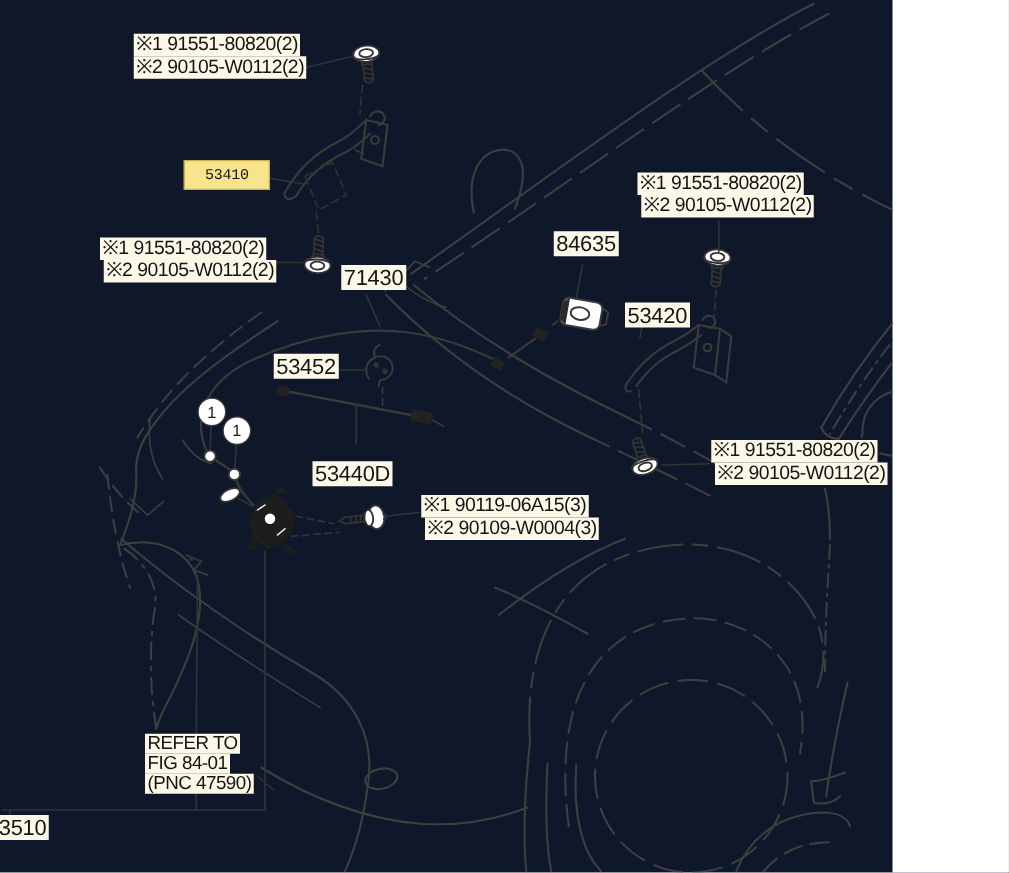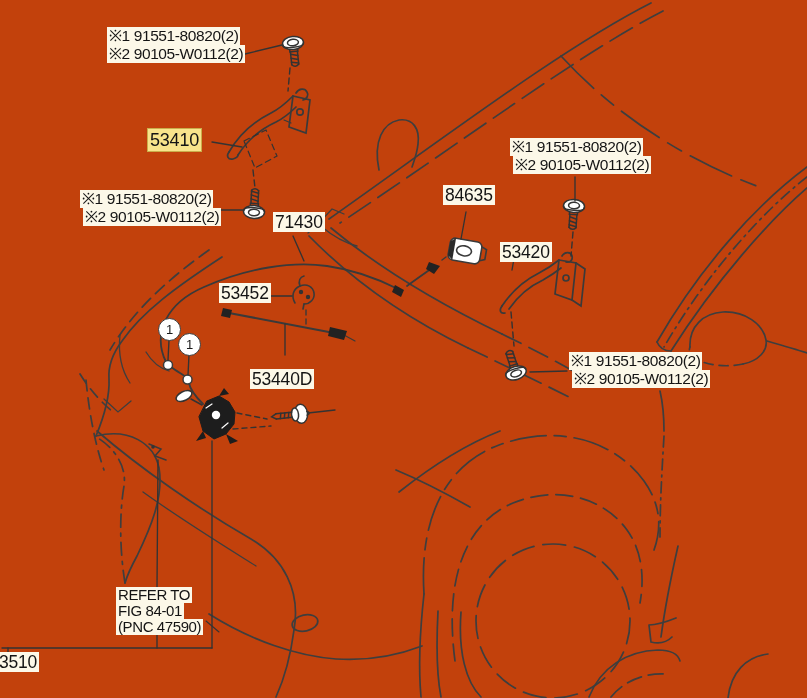--- a/index.html
+++ b/index.html
@@ -1,22 +1,22 @@
 <!DOCTYPE html>
 <html><head>
 <meta charset="utf-8">
 <style>
   html,body{margin:0;padding:0;background:#fff;}
-  #stage{position:relative;width:807px;height:698px;background:#c2410c;overflow:hidden;
+  #stage{position:relative;width:714px;height:698px;background:#0f172a;overflow:hidden;
          font-family:"Liberation Sans",sans-serif;}
   #lineart{position:absolute;left:0;top:0;}
   .lbl{position:absolute;font-size:15.5px;line-height:18px;letter-spacing:-0.4px;
        color:#141414;background:#fcf8e8;padding:0 2px;white-space:nowrap;}
   .part{font-size:17.5px;line-height:20px;letter-spacing:-0.2px;}
-  .hl{background:#f8e48c;border:1.4px solid #c9ae4b;padding:1px 2px;font-size:18px;}
+  .hl{background:#f8e48c;border:1.4px solid #c9ae4b;padding:1px 16px;font-size:12px;font-family:Liberation Mono, monospace;}
   .note{font-size:15px;line-height:16px;background:#fcf8e8;text-align:center;}
   .callout{position:absolute;width:21px;height:21px;border:1.7px solid #3b3b3b;border-radius:50%;
            background:#fff;font-size:13px;line-height:21px;text-align:center;color:#1a1a1a;}
 </style>
 </head>
 <body>
 
 <div id="stage">
 
 <svg id="lineart" width="807" height="698" viewBox="0 0 807 698">
@@ -206,20 +206,22 @@
 <div class="lbl part" style="left:273px;top:212px">71430</div>
 <div class="lbl part" style="left:443px;top:185px">84635</div>
 <div class="lbl part" style="left:500px;top:242px">53420</div>
 
 <div class="lbl" style="left:510px;top:138px">※1 91551-80820(2)</div>
 <div class="lbl" style="left:513px;top:156px">※2 90105-W0112(2)</div>
 
 <div class="lbl part" style="left:219px;top:283px">53452</div>
 <div class="lbl part" style="left:250px;top:369px">53440D</div>
 
+<div class="lbl" style="left:337px;top:396px">※1 90119-06A15(3)</div>
+<div class="lbl" style="left:340px;top:414px">※2 90109-W0004(3)</div>
 
 <div class="lbl" style="left:569px;top:352px">※1 91551-80820(2)</div>
 <div class="lbl" style="left:572px;top:370px">※2 90105-W0112(2)</div>
 
 <div class="lbl note" style="left:116px;top:587px">REFER TO</div>
 <div class="lbl note" style="left:116px;top:603px">FIG 84-01</div>
 <div class="lbl note" style="left:116px;top:619px">(PNC 47590)</div>
 
 <div class="lbl part" style="left:-3px;top:652px">3510</div>
 

